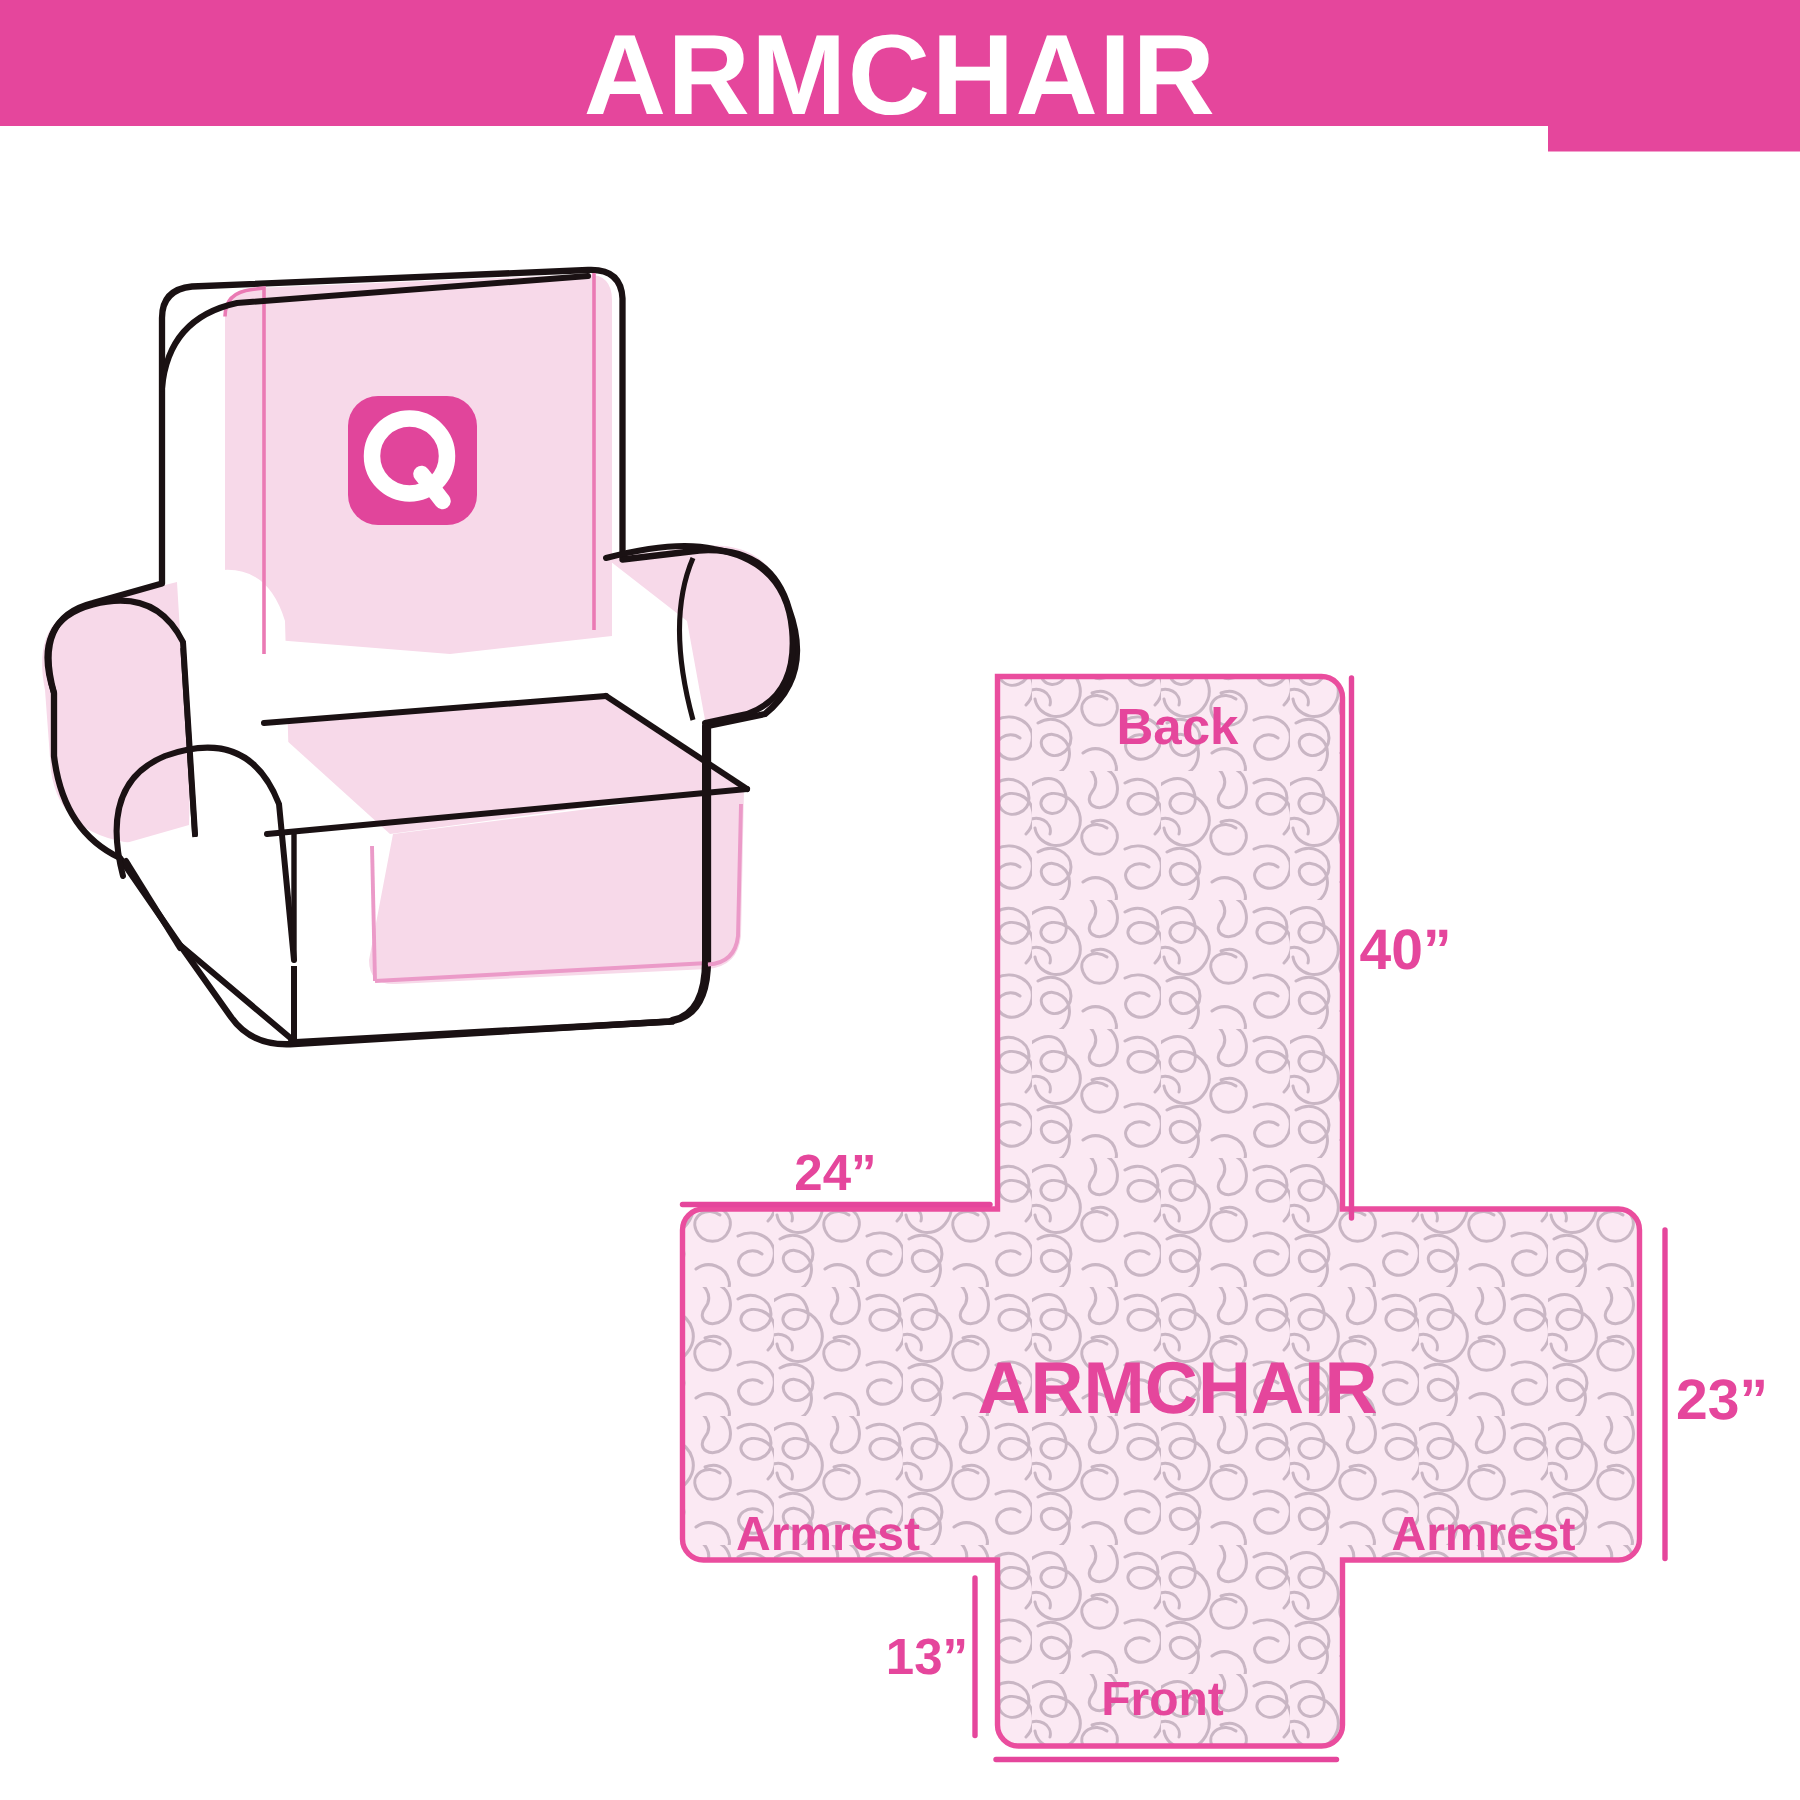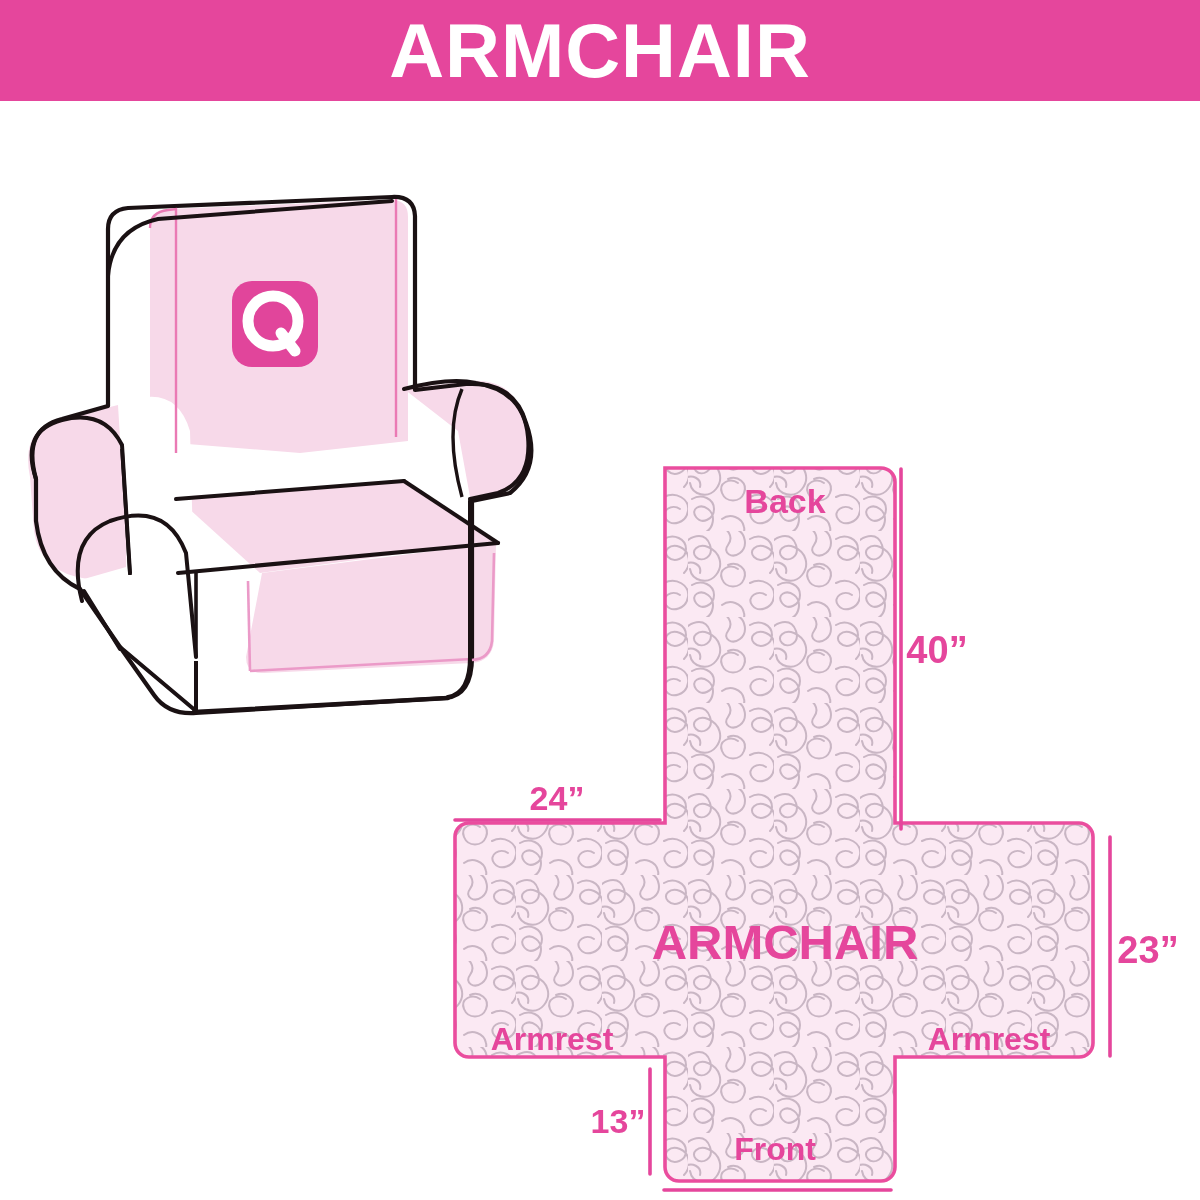--- a/index.html
+++ b/index.html
@@ -36,21 +36,21 @@
     line-height: 1;
     margin: 0;
     padding: 0;
     white-space: nowrap;
   }
 
   
   #stage {
     position: absolute;
     left: 0;
-    top: 101px;
+    top: 84px;
     width: 1032px;
     height: 1099px;
     background: #ffffff;
   }
   .svg-layer {
     position: absolute;
     left: 0;
     top: 0;
   }
 

